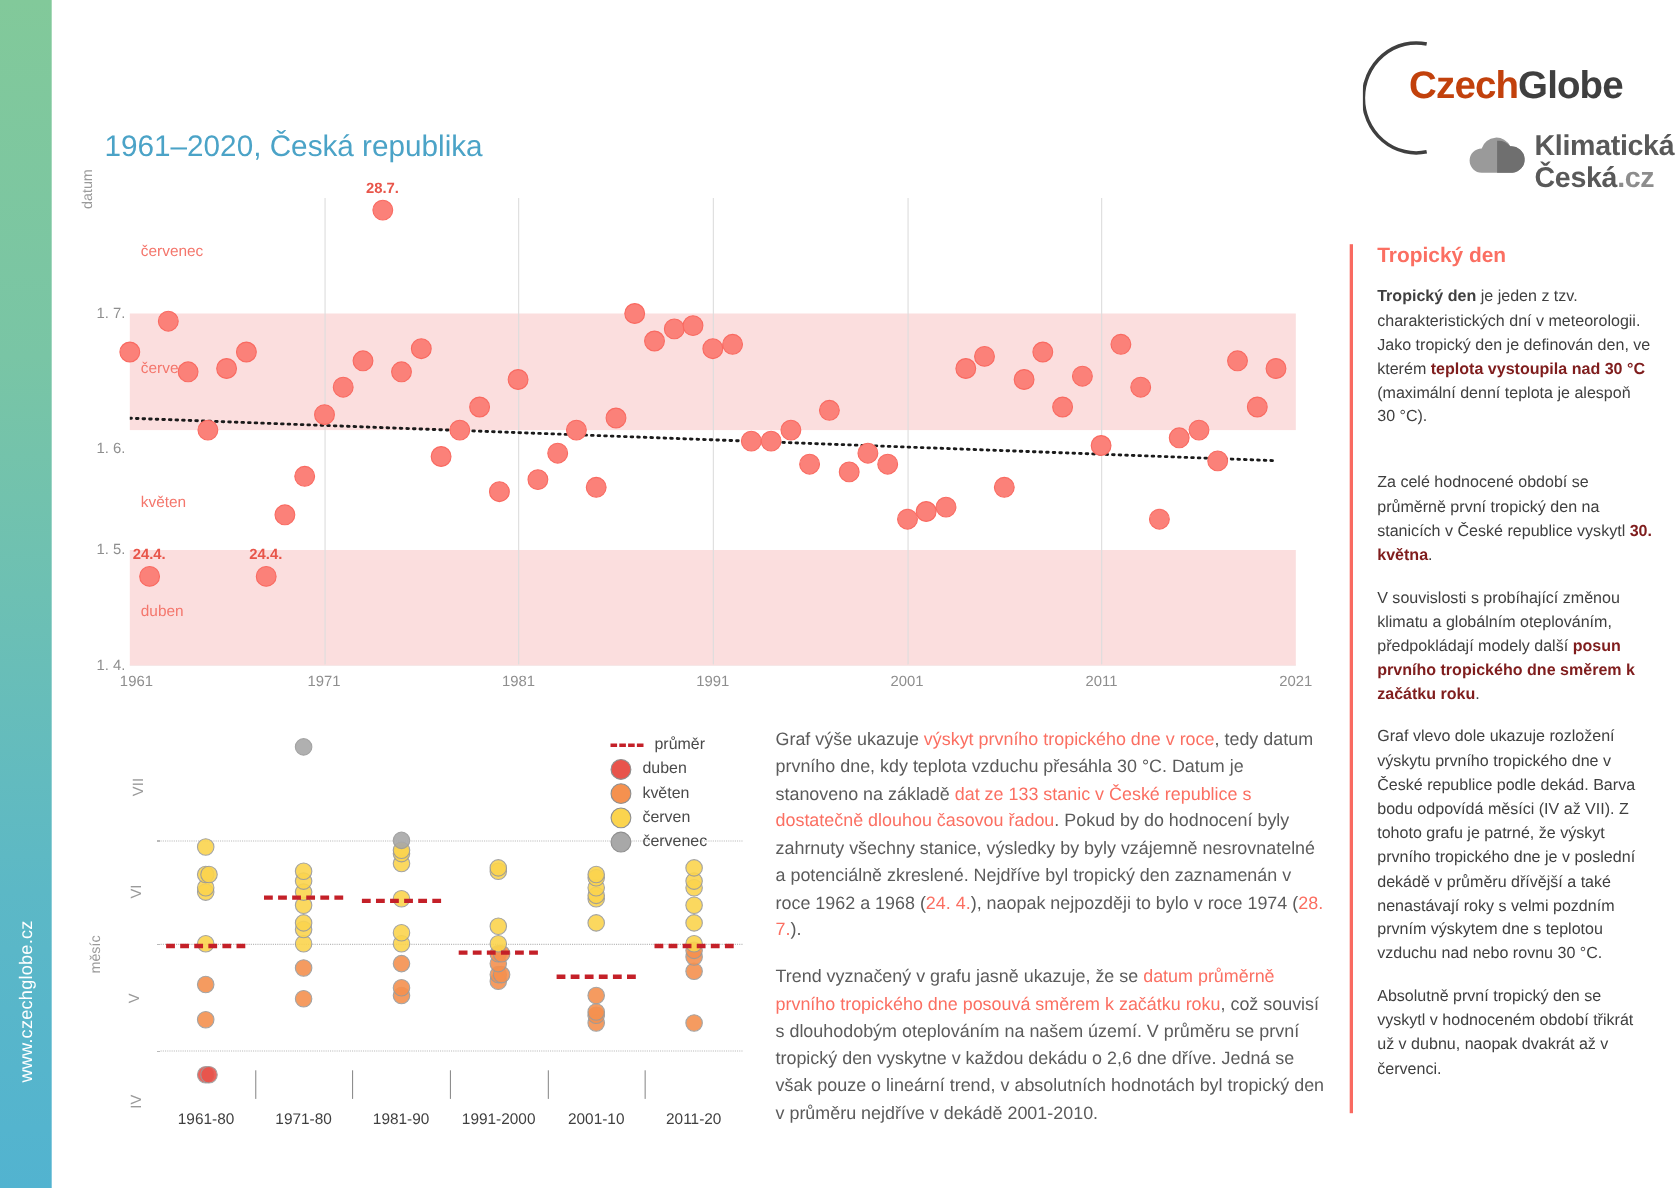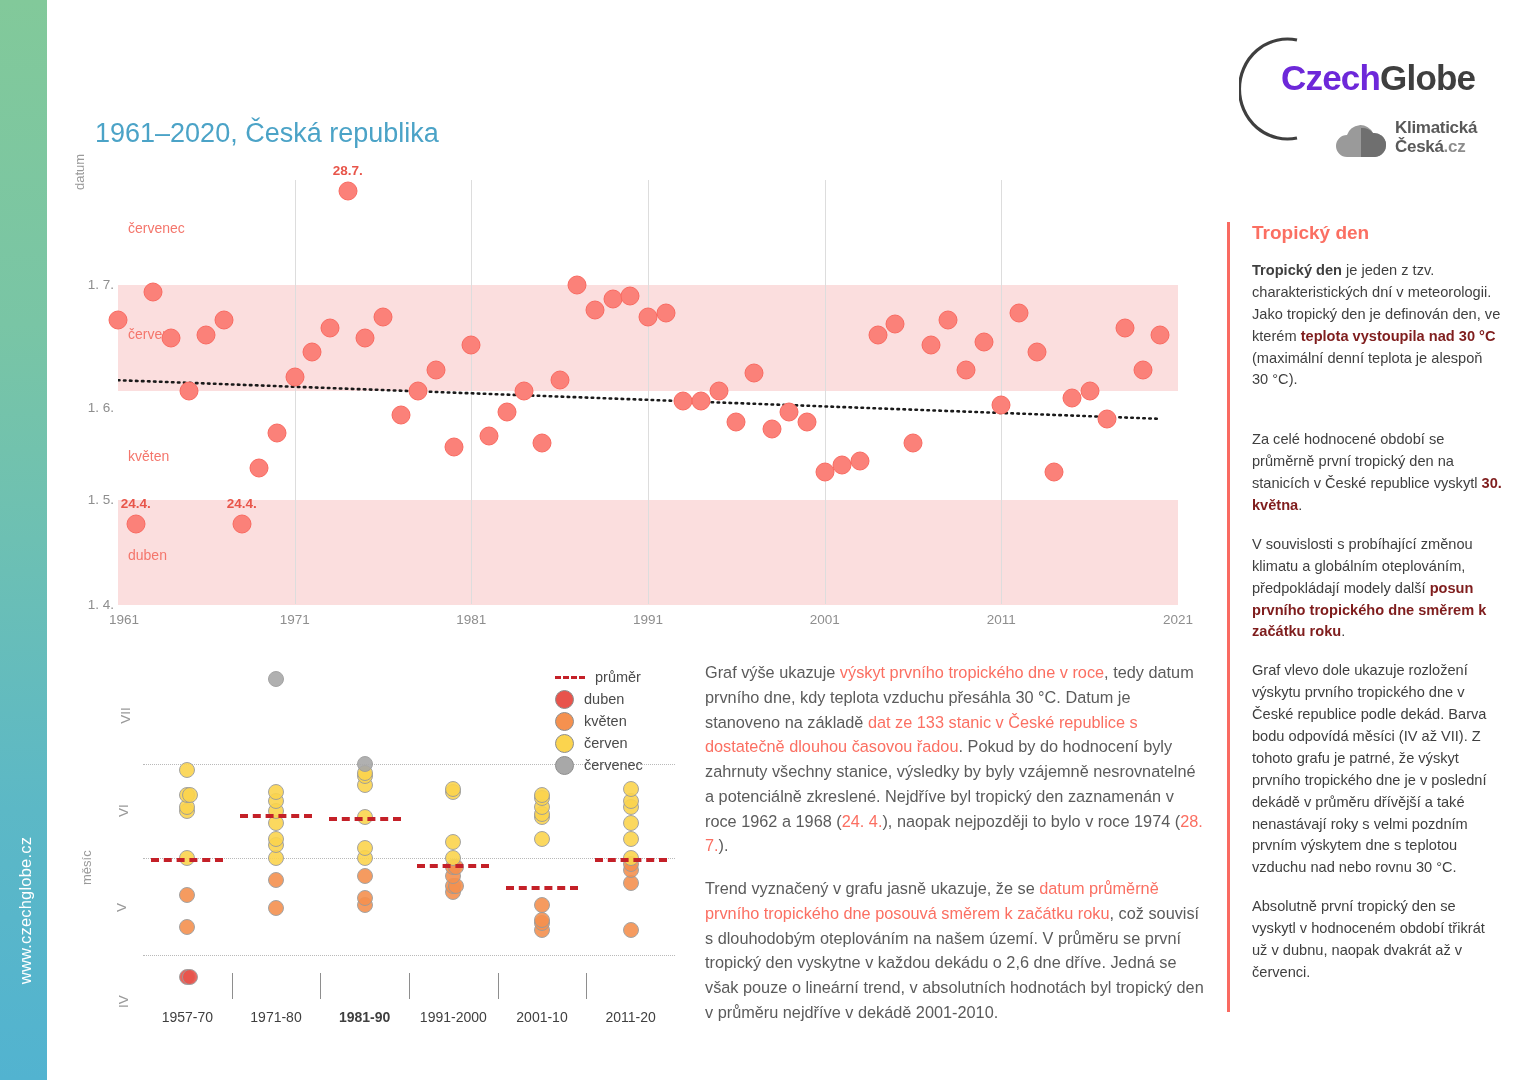--- a/index.html
+++ b/index.html
@@ -33,26 +33,26 @@
     font-size: 27px; color: #4ba3c7; font-weight: normal;
   }
 
   
   .logo { position: absolute; right: 28px; top: 30px; width: 270px; height: 140px; }
   .logo-arc { position: absolute; left: 10px; top: 4px; width: 62px; height: 110px; }
   .logo-czechglobe {
     position: absolute; left: 52px; top: 28px;
     font-size: 35px; font-weight: bold; letter-spacing: -.8px; white-space: nowrap;
   }
-  .lg-czech { color: #6d28d9; }
+  .lg-czech { color: #c2410c; }
   .lg-globe { color: #3f3f3f; }
   .logo-cloud { position: absolute; left: 106px; top: 94px; width: 52px; height: 34px; }
   .logo-kz {
     position: absolute; left: 166px; top: 88px;
-    font-size: 17px; font-weight: bold; color: #595959; line-height: 1.12; letter-spacing: -.3px;
+    font-size: 26px; font-weight: bold; color: #595959; line-height: 1.12; letter-spacing: -.3px;
   }
   .logo-kz .cz { color: #8d8d8d; }
 
   
   .chart-wrap { position: absolute; left: 80px; top: 180px; width: 1120px; height: 460px; }
   .axis-ylabel {
     position: absolute; left: -8px; top: 10px;
     font-size: 13px; color: #9a9a9a;
     transform: rotate(-90deg); transform-origin: left top; white-space: nowrap;
   }
@@ -323,25 +323,25 @@
         <div class="dp-dot" style="left: 515.667px; top: 163.091px; background: rgb(251, 212, 78);"></div>
         <div class="dp-dot" style="left: 515.667px; top: 147.409px; background: rgb(251, 212, 78);"></div>
         <div class="dp-dot" style="left: 515.667px; top: 141.136px; background: rgb(251, 212, 78);"></div>
         <div class="dp-dot" style="left: 515.667px; top: 128.591px; background: rgb(251, 212, 78);"></div>
         <div class="dp-mean" style="left: 72.3333px; width: 72px; top: 197.591px;"></div>
         <div class="dp-mean" style="left: 161px; width: 72px; top: 153.682px;"></div>
         <div class="dp-mean" style="left: 249.667px; width: 72px; top: 156.818px;"></div>
         <div class="dp-mean" style="left: 338.333px; width: 72px; top: 203.864px;"></div>
         <div class="dp-mean" style="left: 427px; width: 72px; top: 225.818px;"></div>
         <div class="dp-mean" style="left: 515.667px; width: 72px; top: 197.591px;"></div>
-        <div class="dp-xtick" style="left: 72.3333px; top: 349px;">1957-70</div>
+        <div class="dp-xtick" style="left: 72.3333px; top: 349px;">1961-80</div>
         <div class="dp-sep" style="left: 116.667px; top: 313px; height: 26px;"></div>
         <div class="dp-xtick" style="left: 161px; top: 349px;">1971-80</div>
         <div class="dp-sep" style="left: 205.333px; top: 313px; height: 26px;"></div>
-        <div class="dp-xtick" style="left: 249.667px; top: 349px; font-weight: bold;">1981-90</div>
+        <div class="dp-xtick" style="left: 249.667px; top: 349px;">1981-90</div>
         <div class="dp-sep" style="left: 294px; top: 313px; height: 26px;"></div>
         <div class="dp-xtick" style="left: 338.333px; top: 349px;">1991-2000</div>
         <div class="dp-sep" style="left: 382.667px; top: 313px; height: 26px;"></div>
         <div class="dp-xtick" style="left: 427px; top: 349px;">2001-10</div>
         <div class="dp-sep" style="left: 471.333px; top: 313px; height: 26px;"></div>
         <div class="dp-xtick" style="left: 515.667px; top: 349px;">2011-20</div>
       </div>
   </div>
 
   <div class="legend">

